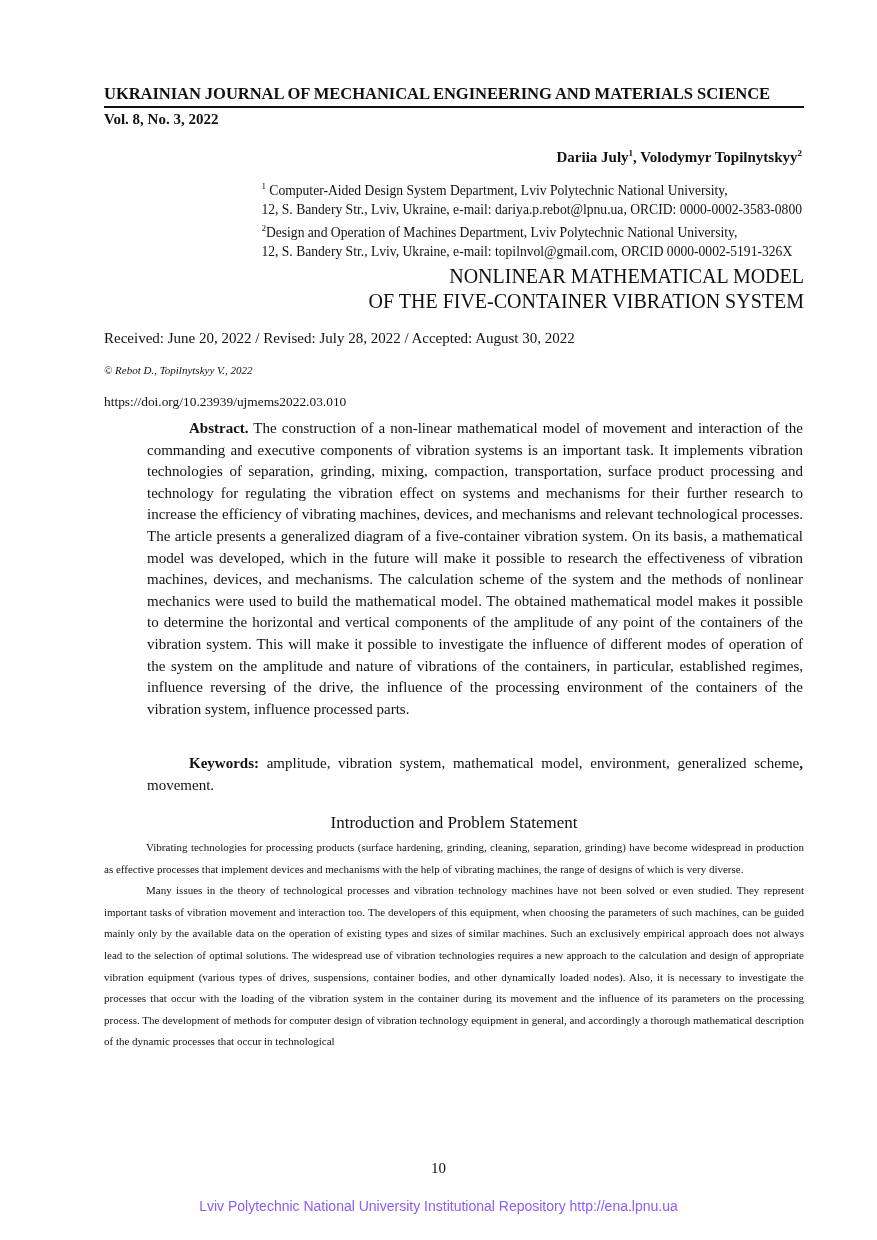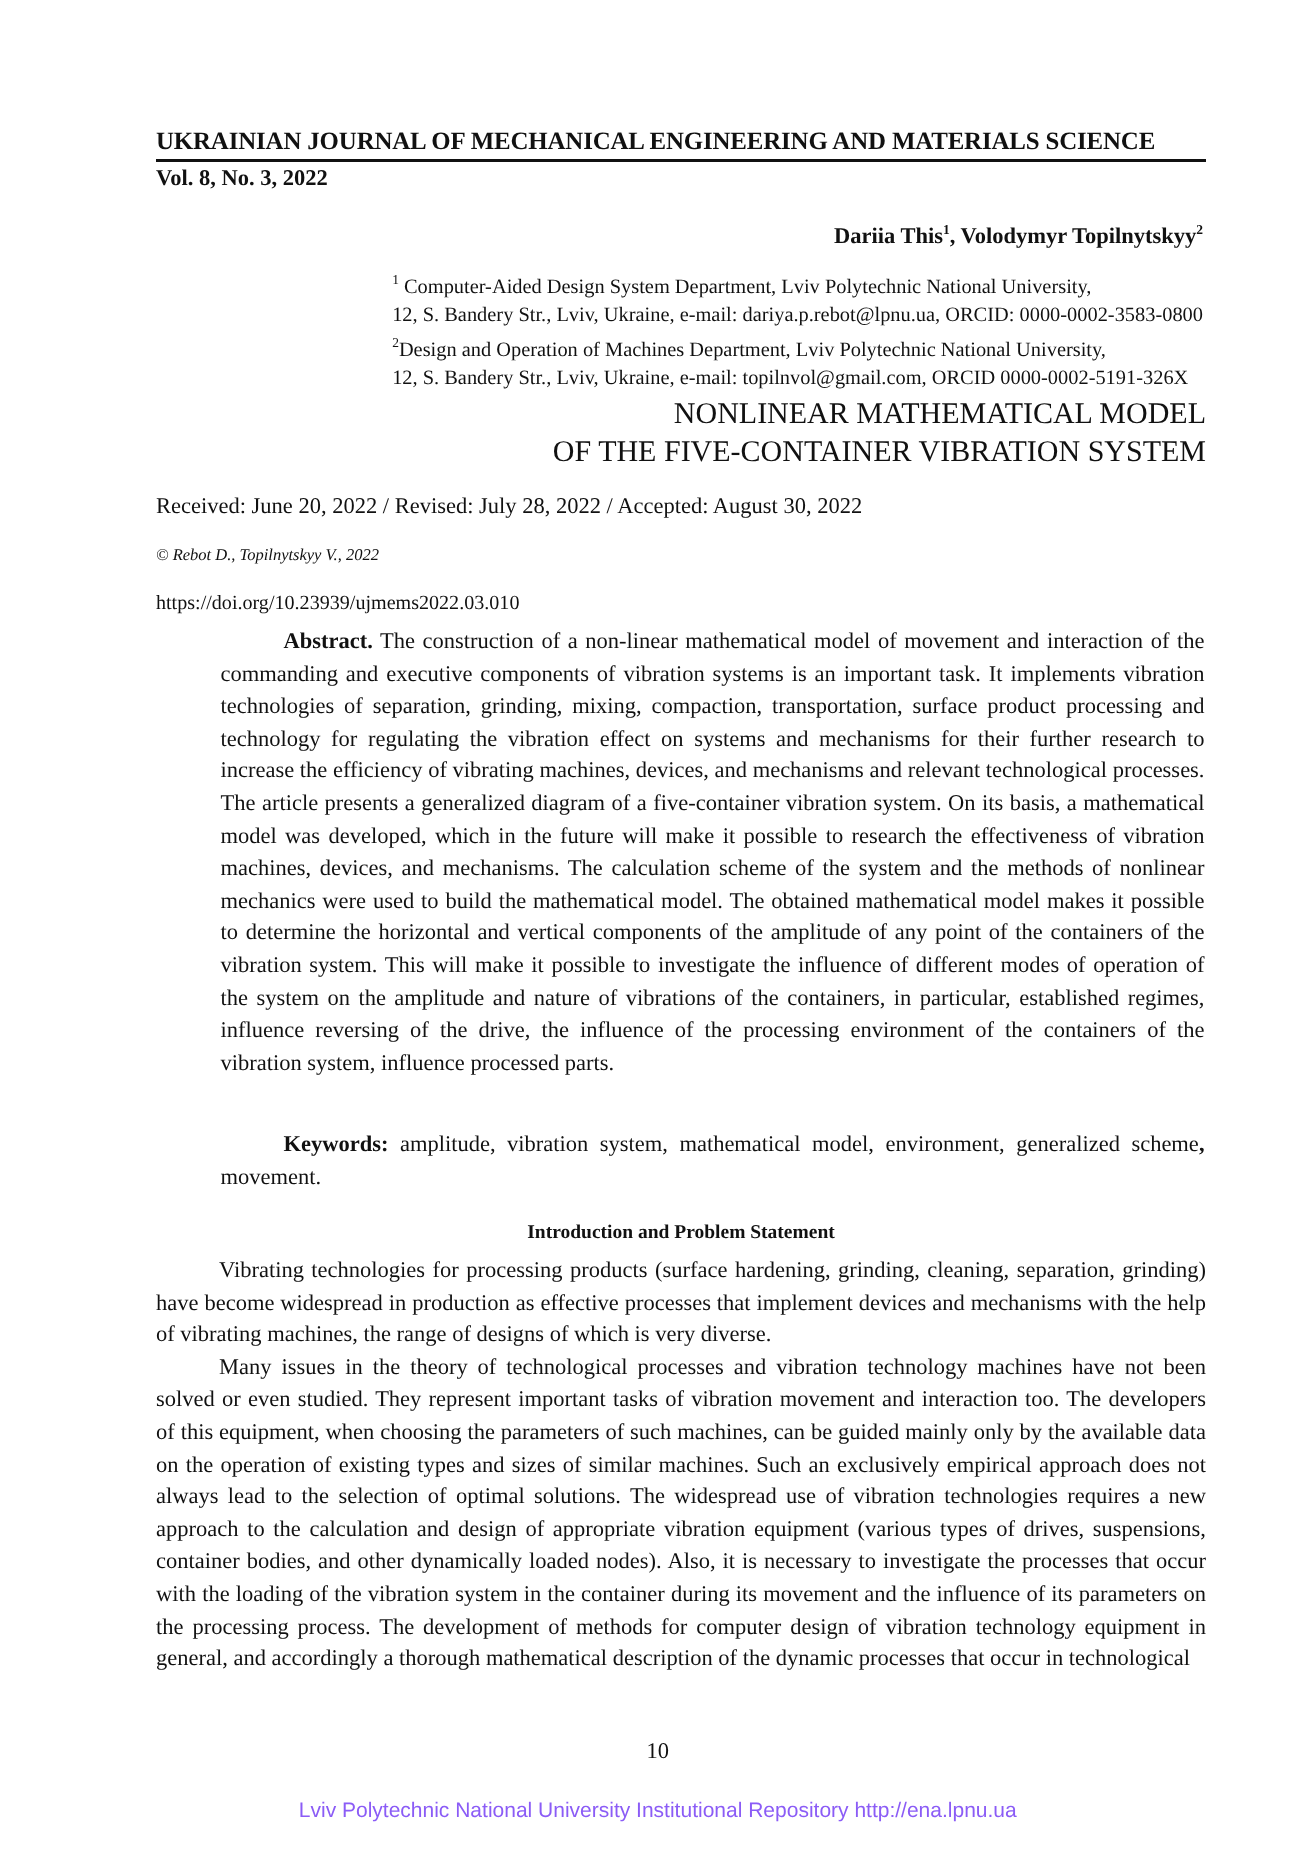--- a/index.html
+++ b/index.html
@@ -11,37 +11,37 @@
     .authors { position: absolute; right: 75px; top: 148px; font-size: 15px; font-weight: bold; text-align: right; white-space: nowrap; }
     .authors sup, .aff sup { font-size: 9px; vertical-align: 6px; }
     .affiliations { position: absolute; right: 75px; top: 177px; text-align: left; font-size: 13.6px; line-height: 18.6px; white-space: nowrap; }
     .article-title { position: absolute; left: 104px; width: 700px; top: 264px; text-align: right; font-size: 20px; font-weight: normal; line-height: 25px; }
     .dates { position: absolute; left: 104px; top: 330px; font-size: 15px; white-space: nowrap; }
     .copyright { position: absolute; left: 104px; top: 364px; font-size: 11px; font-style: italic; white-space: nowrap; }
     .doi { position: absolute; left: 104px; top: 394px; font-size: 13.4px; white-space: nowrap; }
     .abstract { position: absolute; left: 147px; top: 418px; width: 656px; font-size: 15px; line-height: 21.6px; text-align: justify; text-indent: 42px; margin: 0; }
     .abstract b, .keywords b { font-weight: bold; }
     .keywords { position: absolute; left: 147px; top: 753px; width: 656px; font-size: 15px; line-height: 21.6px; text-align: justify; text-indent: 42px; margin: 0; }
-    .section-heading { position: absolute; left: 104px; width: 700px; top: 813px; text-align: center; font-size: 13px; font-weight: bold; }
-    .body-text { position: absolute; left: 104px; top: 837px; width: 700px; font-size: 15px; line-height: 21.6px; margin: 0; }
+    .section-heading { position: absolute; left: 104px; width: 700px; top: 813px; text-align: center; font-size: 17px; font-weight: normal; }
+    .body-text { position: absolute; left: 104px; top: 837px; width: 700px; font-size: 11px; line-height: 21.6px; margin: 0; }
     .body-text p { margin: 0; text-indent: 42px; text-align: justify; }
     .page-number { position: absolute; left: 0; width: 877px; top: 1160px; text-align: center; font-size: 15px; }
     .repository { position: absolute; left: 0; width: 877px; top: 1198px; text-align: center; font-size: 14px; color: #8b5cf6; font-family: "Liberation Sans", sans-serif; }
   </style>
 </head>
 <body>
 
 <div class="page">
 
   <div class="journal-title">UKRAINIAN JOURNAL OF MECHANICAL ENGINEERING AND MATERIALS SCIENCE</div>
   <div class="header-rule"></div>
   <div class="volume">Vol. 8, No. 3, 2022</div>
 
   <div class="authors">
-    <span>Dariia This</span><sup>1</sup><span>, </span><span>Volodymyr Topilnytskyy</span><sup>2</sup>
+    <span>Dariia July</span><sup>1</sup><span>, </span><span>Volodymyr Topilnytskyy</span><sup>2</sup>
   </div>
 
   <div class="affiliations">
     <div class="aff"><sup>1</sup><span> Computer-Aided Design System Department, Lviv Polytechnic National University,</span></div>
     <div class="aff">12, S. Bandery Str., Lviv, Ukraine, e-mail: dariya.p.rebot@lpnu.ua, ORCID: 0000-0002-3583-0800</div>
     <div class="aff"><sup>2</sup><span>Design and Operation of Machines Department, Lviv Polytechnic National University,</span></div>
     <div class="aff">12, S. Bandery Str., Lviv, Ukraine, e-mail: topilnvol@gmail.com, ORCID 0000-0002-5191-326X</div>
   </div>
 
   <div class="article-title">

